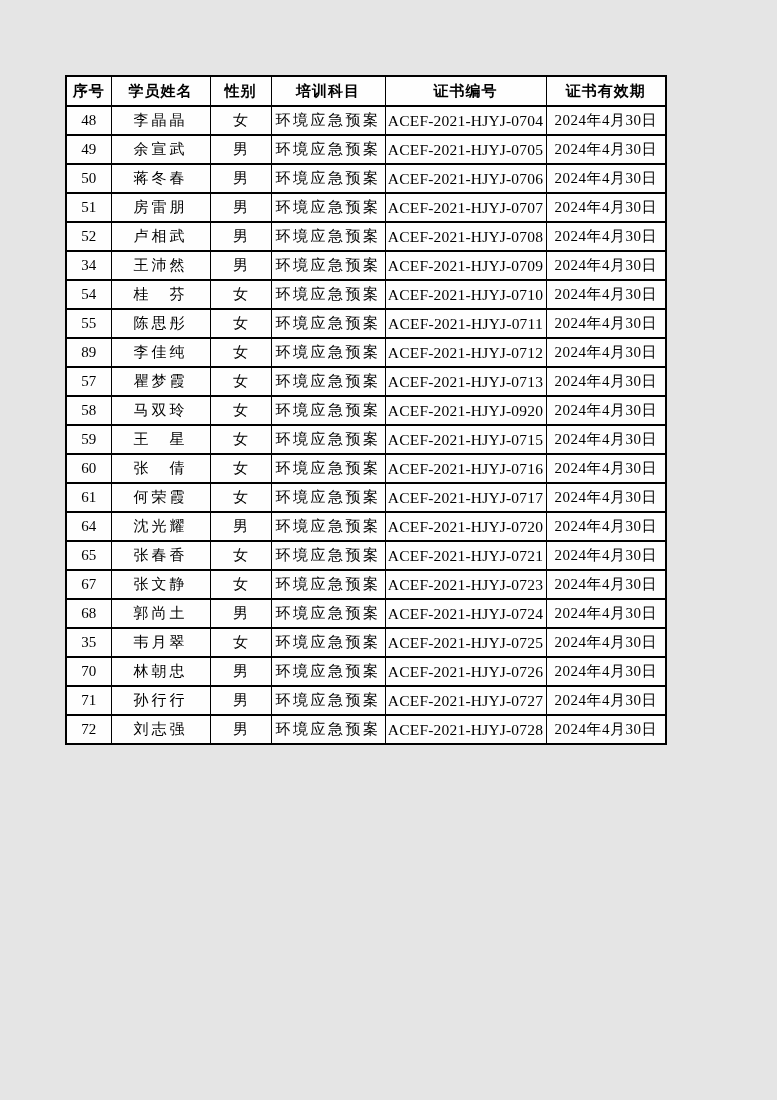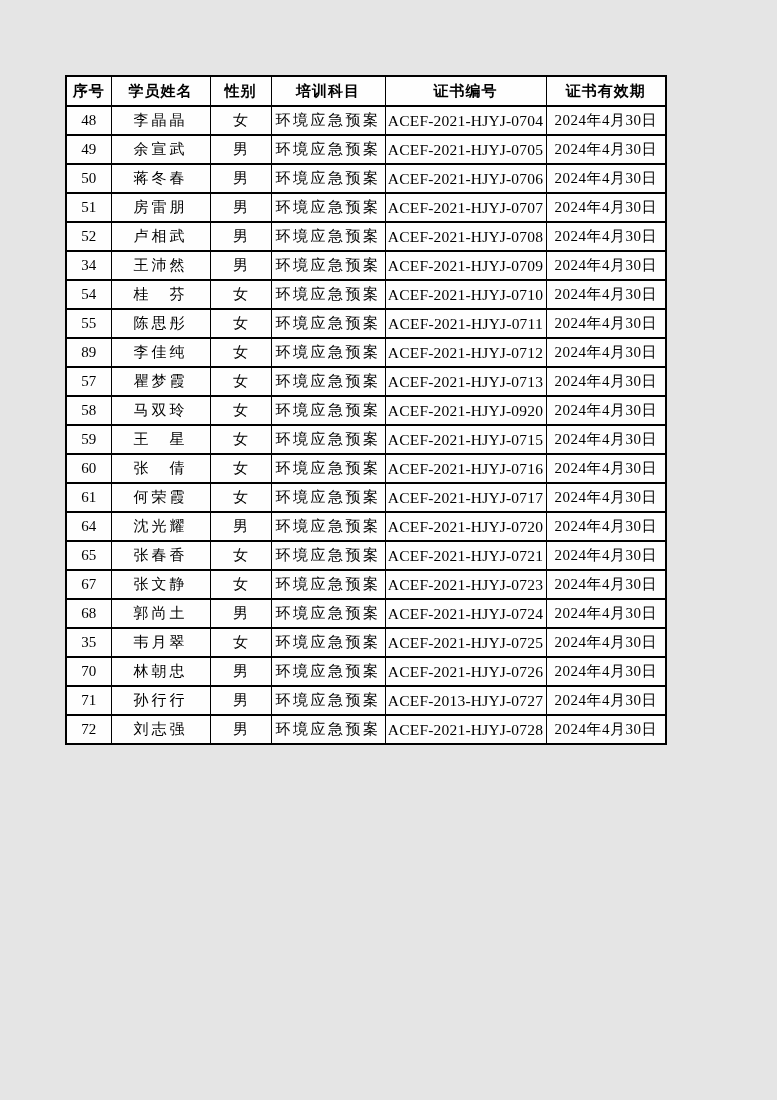--- a/index.html
+++ b/index.html
@@ -242,21 +242,21 @@
           <td class="col-gender">男</td>
           <td class="col-subject">环境应急预案</td>
           <td class="col-cert">ACEF-2021-HJYJ-0726</td>
           <td class="col-valid">2024年4月30日</td>
         </tr>
         <tr>
           <td class="col-seq">71</td>
           <td class="col-name">孙行行</td>
           <td class="col-gender">男</td>
           <td class="col-subject">环境应急预案</td>
-          <td class="col-cert">ACEF-2013-HJYJ-0727</td>
+          <td class="col-cert">ACEF-2021-HJYJ-0727</td>
           <td class="col-valid">2024年4月30日</td>
         </tr>
         <tr>
           <td class="col-seq">72</td>
           <td class="col-name">刘志强</td>
           <td class="col-gender">男</td>
           <td class="col-subject">环境应急预案</td>
           <td class="col-cert">ACEF-2021-HJYJ-0728</td>
           <td class="col-valid">2024年4月30日</td>
         </tr>

